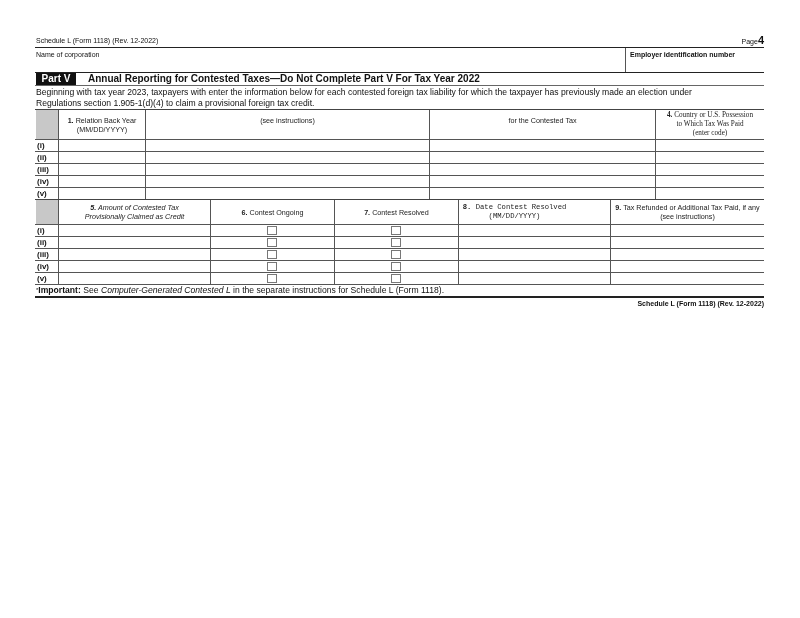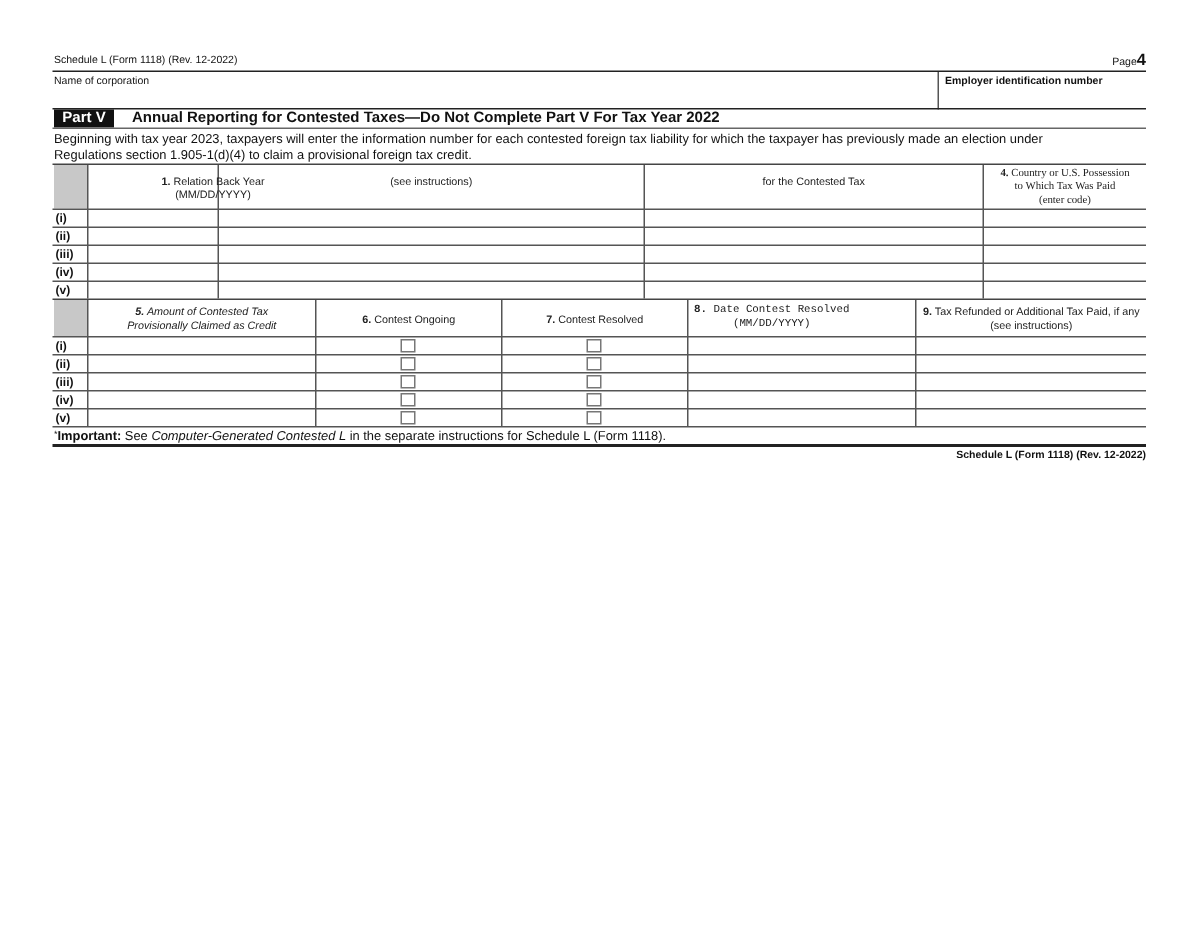--- a/index.html
+++ b/index.html
@@ -26,31 +26,31 @@
 <div class="abs small" style="left:36px;top:51px;">Name of corporation</div>
 <div class="abs" style="left:36px;top:60px;width:588px;height:12px;"></div>
 <div class="vline" style="left:625px;top:48px;height:25px;"></div>
 <div class="abs" style="left:630px;top:51px;font-size:7px;font-weight:bold;">Employer identification number</div>
 <div class="abs" style="left:630px;top:60px;width:134px;height:12px;"></div>
 <div class="hline" style="left:35px;top:72px;width:729px;height:1px;"></div>
 
 <div class="abs" style="left:36px;top:73px;width:40px;height:12px;background:#111;color:#fff;font-size:10px;font-weight:bold;line-height:12px;text-align:center;">Part V</div>
 <div class="abs" style="left:88px;top:73px;font-size:10px;font-weight:bold;line-height:12px;">Annual Reporting for Contested Taxes—Do Not Complete Part V For Tax Year 2022</div>
 <div class="hline" style="left:35px;top:85px;width:729px;height:1px;background:#666;"></div>
-<div class="abs" style="left:36px;top:87px;font-size:8.6px;line-height:11px;">Beginning with tax year 2023, taxpayers will enter the information number for each contested foreign tax liability for which the taxpayer has previously made an election under</div>
+<div class="abs" style="left:36px;top:87px;font-size:8.6px;line-height:11px;">Beginning with tax year 2023, taxpayers with enter the information below for each contested foreign tax liability for which the taxpayer has previously made an election under</div>
 <div class="abs" style="left:36px;top:98px;font-size:8.6px;line-height:11px;">Regulations section 1.905-1(d)(4) to claim a provisional foreign tax credit.</div>
 
 <div class="hline" style="left:35px;top:109px;width:729px;height:1px;background:#444;"></div>
 <div class="gray" style="left:36px;top:110px;width:22px;height:29px;"></div>
 <div class="vline" style="left:58px;top:110px;height:89px;"></div>
 <div class="vline" style="left:145px;top:110px;height:89px;"></div>
 <div class="vline" style="left:429px;top:110px;height:89px;"></div>
 <div class="vline" style="left:655px;top:110px;height:89px;"></div>
 
-<div class="abs hdr" style="left:59px;top:116px;width:86px;margin-left:40px;">
+<div class="abs hdr" style="left:59px;top:116px;width:86px;">
   <div><b>1.</b> <span>Relation Back Year</span></div>
   <div>(MM/DD/YYYY)</div>
 </div>
 <div class="abs hdr" style="left:146px;top:116px;width:283px;">
   <div>(see instructions)</div>
 </div>
 <div class="abs hdr" style="left:430px;top:116px;width:225px;">
   <div>for the Contested Tax</div>
 </div>
 <div class="abs hdr" style="left:656px;top:111px;width:108px;font-family:Liberation Serif, serif;">

